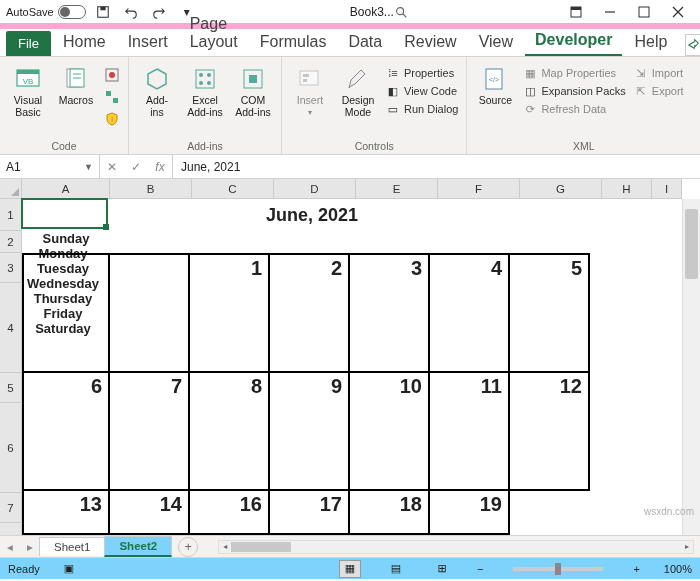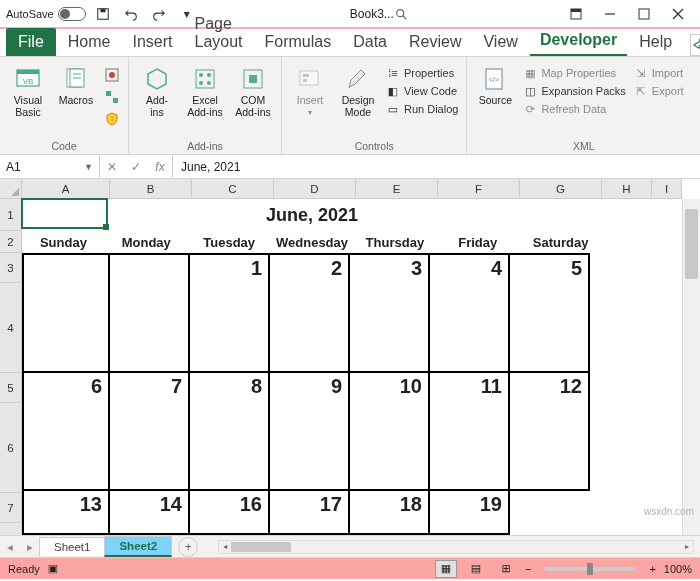--- a/index.html
+++ b/index.html
@@ -1,33 +1,33 @@
 <!DOCTYPE html>
 <html><head>
 <meta charset="utf-8">
 <style>
 * { box-sizing: border-box; font-family: "Segoe UI", Arial, sans-serif; }
 body { margin: 0; width: 700px; height: 581px; background: #fff; overflow: hidden; font-size: 12px; color: #222; position: relative; }
 
 
-.titlebar { height: 29px; background: #fff; display: flex; align-items: center; padding: 0 6px; gap: 6px; border-bottom: 2px solid #f9a8d4; }
+.titlebar { height: 29px; background: #fff; display: flex; align-items: center; padding: 0 6px; gap: 6px; border-bottom: 6px solid #f9a8d4; }
 .autosave { display: flex; align-items: center; gap: 4px; font-size: 11px; }
 .toggle { width: 28px; height: 14px; border-radius: 7px; border: 1px solid #666; position: relative; background: #fff; }
 .toggle::after { content: ""; position: absolute; left: 1px; top: 1px; width: 10px; height: 10px; border-radius: 50%; background: #666; }
 .qat-btn { width: 22px; height: 22px; display: flex; align-items: center; justify-content: center; color: #333; }
 .qat-btn svg { width: 14px; height: 14px; }
 .title-center { flex: 1; display: flex; align-items: center; justify-content: center; }
 .search-ico { width: 14px; height: 14px; }
 .win-btns { display: flex; align-items: center; gap: 2px; }
 .win-btn { width: 32px; height: 24px; display: flex; align-items: center; justify-content: center; }
 .win-btn svg { width: 12px; height: 12px; }
 
 
 .tabsrow { height: 28px; display: flex; align-items: flex-end; padding: 0 6px; gap: 2px; border-bottom: 1px solid #d4d4d4; }
-.file-tab { background: #217346; color: #fff; padding: 5px 12px; font-size: 16px; border-radius: 2px 2px 0 0; }
+.file-tab { background: #217346; color: #fff; padding: 5px 12px; font-size: 13px; border-radius: 2px 2px 0 0; }
 .tab { padding: 5px 10px; font-size: 16px; color: #444; cursor: pointer; }
 .tab.active { color: #217346; border-bottom: 2px solid #217346; font-weight: 600; }
 .tabsrow .spacer { flex: 1; }
 .tab-icon { width: 24px; height: 22px; display: flex; align-items: center; justify-content: center; border: 1px solid #ccc; margin-left: 4px; }
 
 
 .ribbon { height: 98px; background: #f3f2f1; display: flex; border-bottom: 1px solid #d4d4d4; }
 .group { border-right: 1px solid #d9d9d9; padding: 4px 6px 2px 6px; display: flex; flex-direction: column; }
 .group-body { flex: 1; display: flex; align-items: flex-start; gap: 4px; }
 .group-label { text-align: center; font-size: 10.5px; color: #666; padding-top: 2px; }
@@ -55,41 +55,41 @@
 .rh { border-bottom: 1px solid #ccc; text-align: center; font-size: 11.5px; color: #333; display: flex; align-items: center; justify-content: center; }
 .select-all { position: absolute; left: 0; top: 0; width: 22px; height: 20px; background: #e6e6e6; border-right: 1px solid #ccc; border-bottom: 1px solid #ccc; }
 .select-all::after { content: ""; position: absolute; right: 2px; bottom: 2px; width: 0; height: 0; border-left: 8px solid transparent; border-bottom: 8px solid #b0b0b0; }
 .cells { position: absolute; left: 22px; top: 20px; right: 18px; bottom: 0; }
 .vscroll { position: absolute; right: 0; top: 20px; width: 18px; bottom: 0; background: #f0f0f0; border-left: 1px solid #ddd; }
 .vscroll .thumb { position: absolute; left: 2px; right: 2px; top: 10px; height: 70px; background: #c8c8c8; border-radius: 2px; }
 
 
 .cal { position: absolute; inset: 0; }
 .cal-title { position: absolute; left: 0; top: 0; height: 32px; display: flex; align-items: center; justify-content: center; font-weight: 700; font-size: 18px; }
-.cal-head { position: absolute; top: 32px; height: 22px; display: flex; }
+.cal-head { position: absolute; top: 32px; height: 22px; display: flex; flex-direction: column; }
 .cal-head div { flex: 1; display: flex; align-items: center; justify-content: center; font-weight: 700; font-size: 13px; border-bottom: none; }
 .cal-row { position: absolute; display: flex; }
 .cal-cell { border: 2px solid #000; display: flex; align-items: flex-start; justify-content: flex-end; font-weight: 700; font-size: 20px; padding: 2px 6px; margin-left: -2px; }
 .cal-row .cal-cell:first-child { margin-left: 0; }
 
 .active-cell { position: absolute; border: 2px solid #217346; pointer-events: none; }
 .active-cell::after { content: ""; position: absolute; right: -3px; bottom: -3px; width: 6px; height: 6px; background: #217346; }
 
 
 .sheetbar { height: 22px; display: flex; align-items: center; background: #f3f2f1; border-top: 1px solid #d4d4d4; font-size: 11.5px; }
 .nav-sh { width: 20px; display: flex; align-items: center; justify-content: center; color: #888; }
 .sheet-tab { padding: 3px 14px; background: #fff; border: 1px solid #ccc; border-bottom: none; margin-left: -1px; color: #444; }
 .sheet-tab.active { border-bottom: 2px solid #217346; color: #217346; font-weight: 600; background: #7dd3fc; }
 .add-sh { width: 20px; height: 20px; border: 1px solid #ccc; border-radius: 50%; display: flex; align-items: center; justify-content: center; margin-left: 6px; font-size: 12px; color: #666; }
 .hscroll { flex: 1; margin: 0 6px 0 20px; height: 14px; background: #f0f0f0; position: relative; border: 1px solid #ddd; }
 .hscroll .hthumb { position: absolute; left: 12px; top: 1px; bottom: 1px; width: 60px; background: #c8c8c8; }
 .hscroll .ha { position: absolute; top: 0; bottom: 0; width: 12px; display: flex; align-items: center; justify-content: center; font-size: 8px; color: #666; }
 
 
-.statusbar { height: 22px; background: #fca5a5; border-top: 1px solid #d4d4d4; display: flex; align-items: center; padding: 0 8px; font-size: 11px; gap: 8px; }
+.statusbar { height: 22px; background: #7dd3fc; border-top: 1px solid #d4d4d4; display: flex; align-items: center; padding: 0 8px; font-size: 11px; gap: 24px; }
 .statusbar .flex { flex: 1; }
 .view-btn { width: 22px; height: 18px; border: 1px solid transparent; display: flex; align-items: center; justify-content: center; }
 .view-btn.on { border-color: #999; background: #e0e0e0; }
 .zoom-slider { width: 90px; height: 4px; background: #ccc; position: relative; margin: 0 6px; }
 .zoom-slider::after { content: ""; position: absolute; left: 50%; top: -4px; width: 6px; height: 12px; background: #888; transform: translateX(-50%); }
 
 .watermark { position: absolute; right: 6px; bottom: 64px; font-size: 10px; color: #b0b0b0; }
 </style>
 </head>
 <body>

